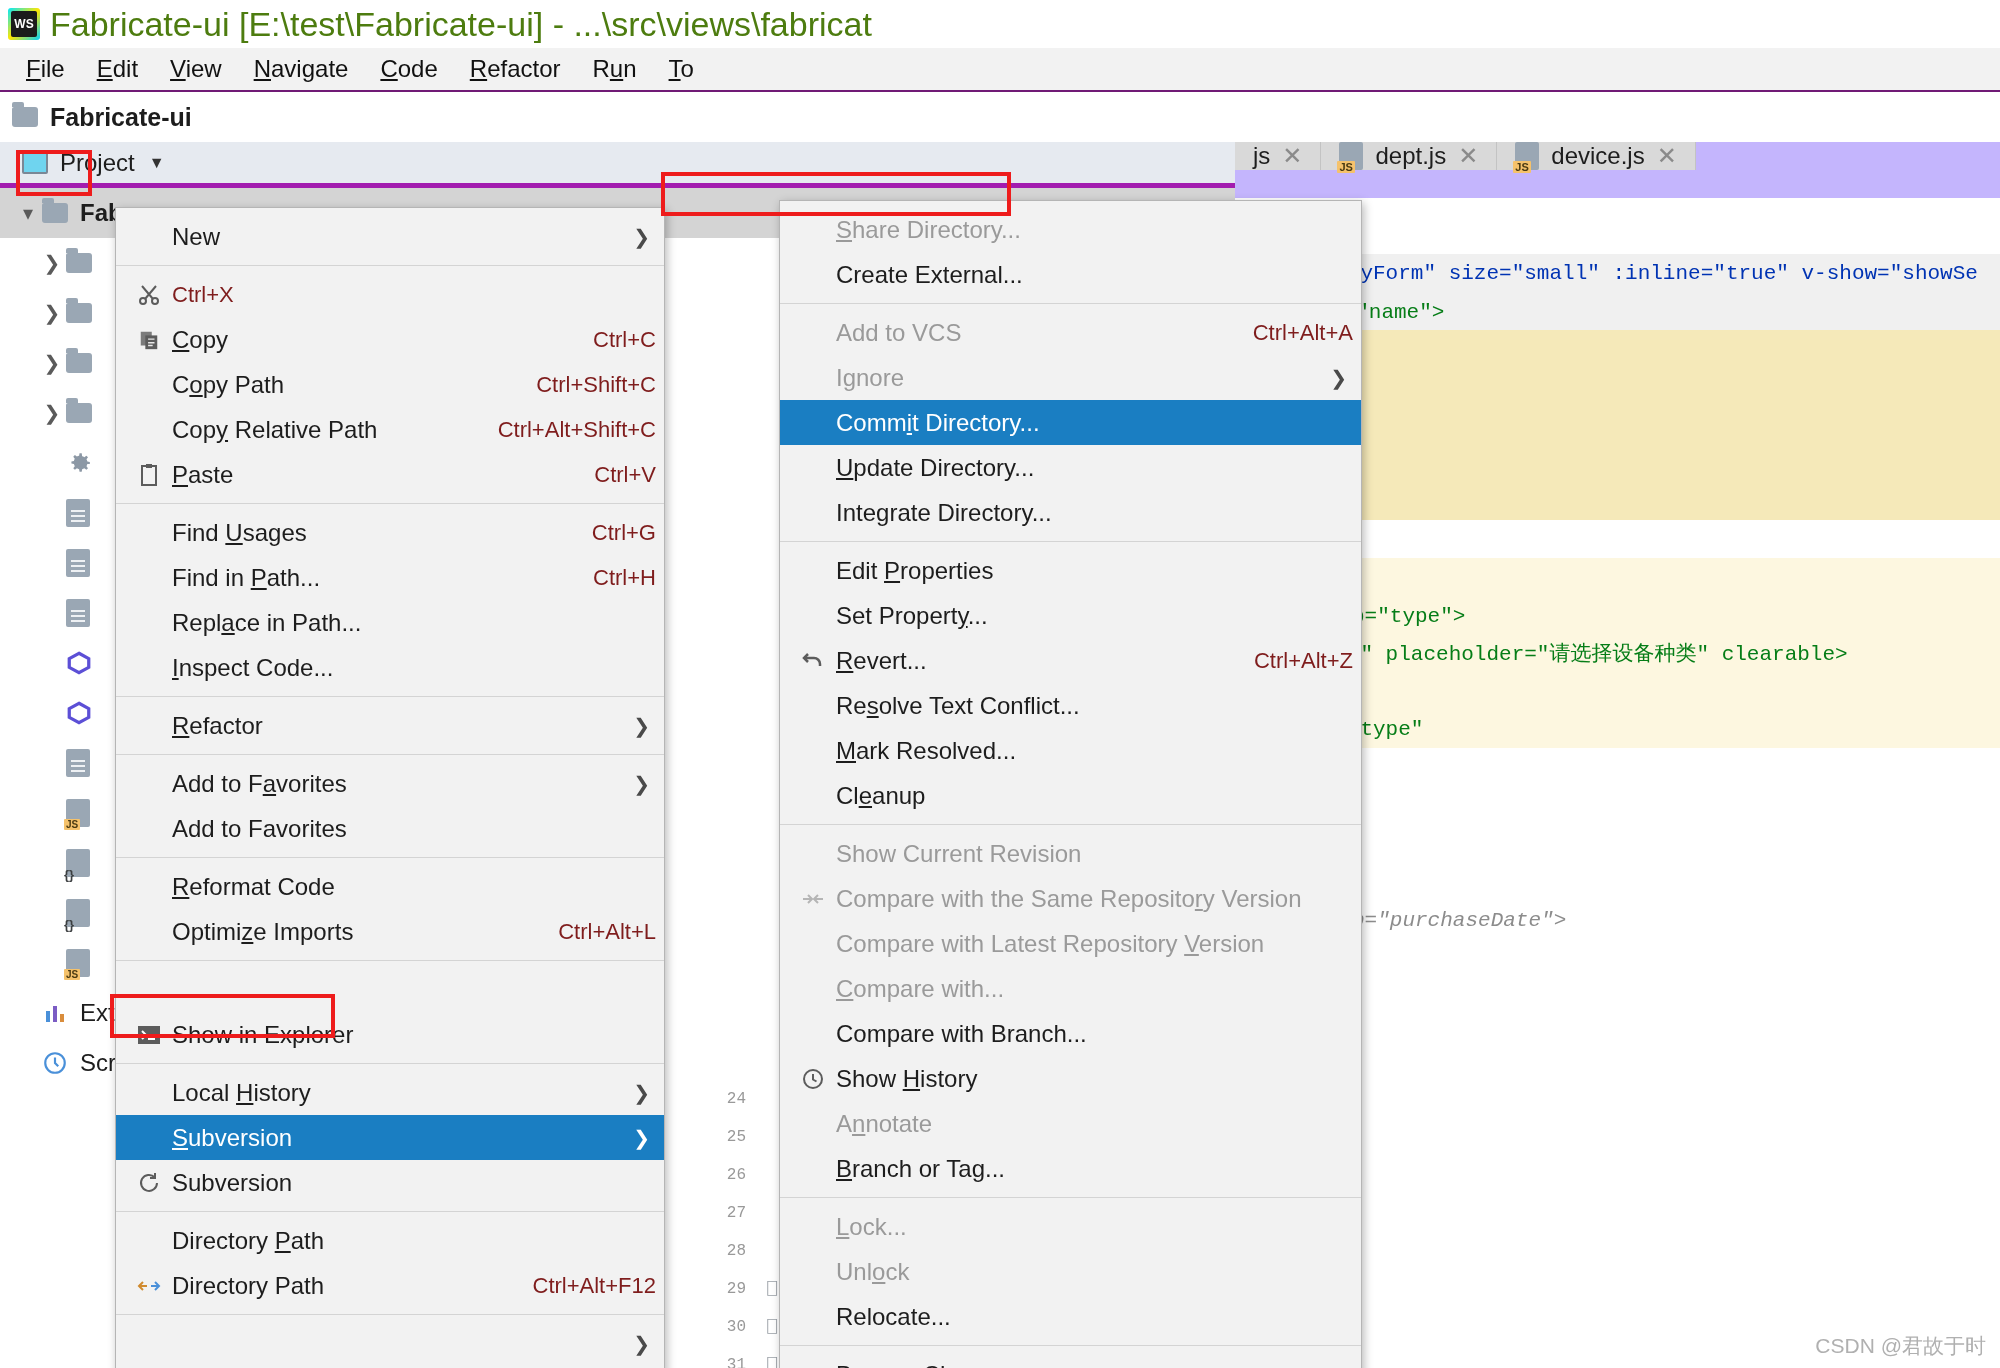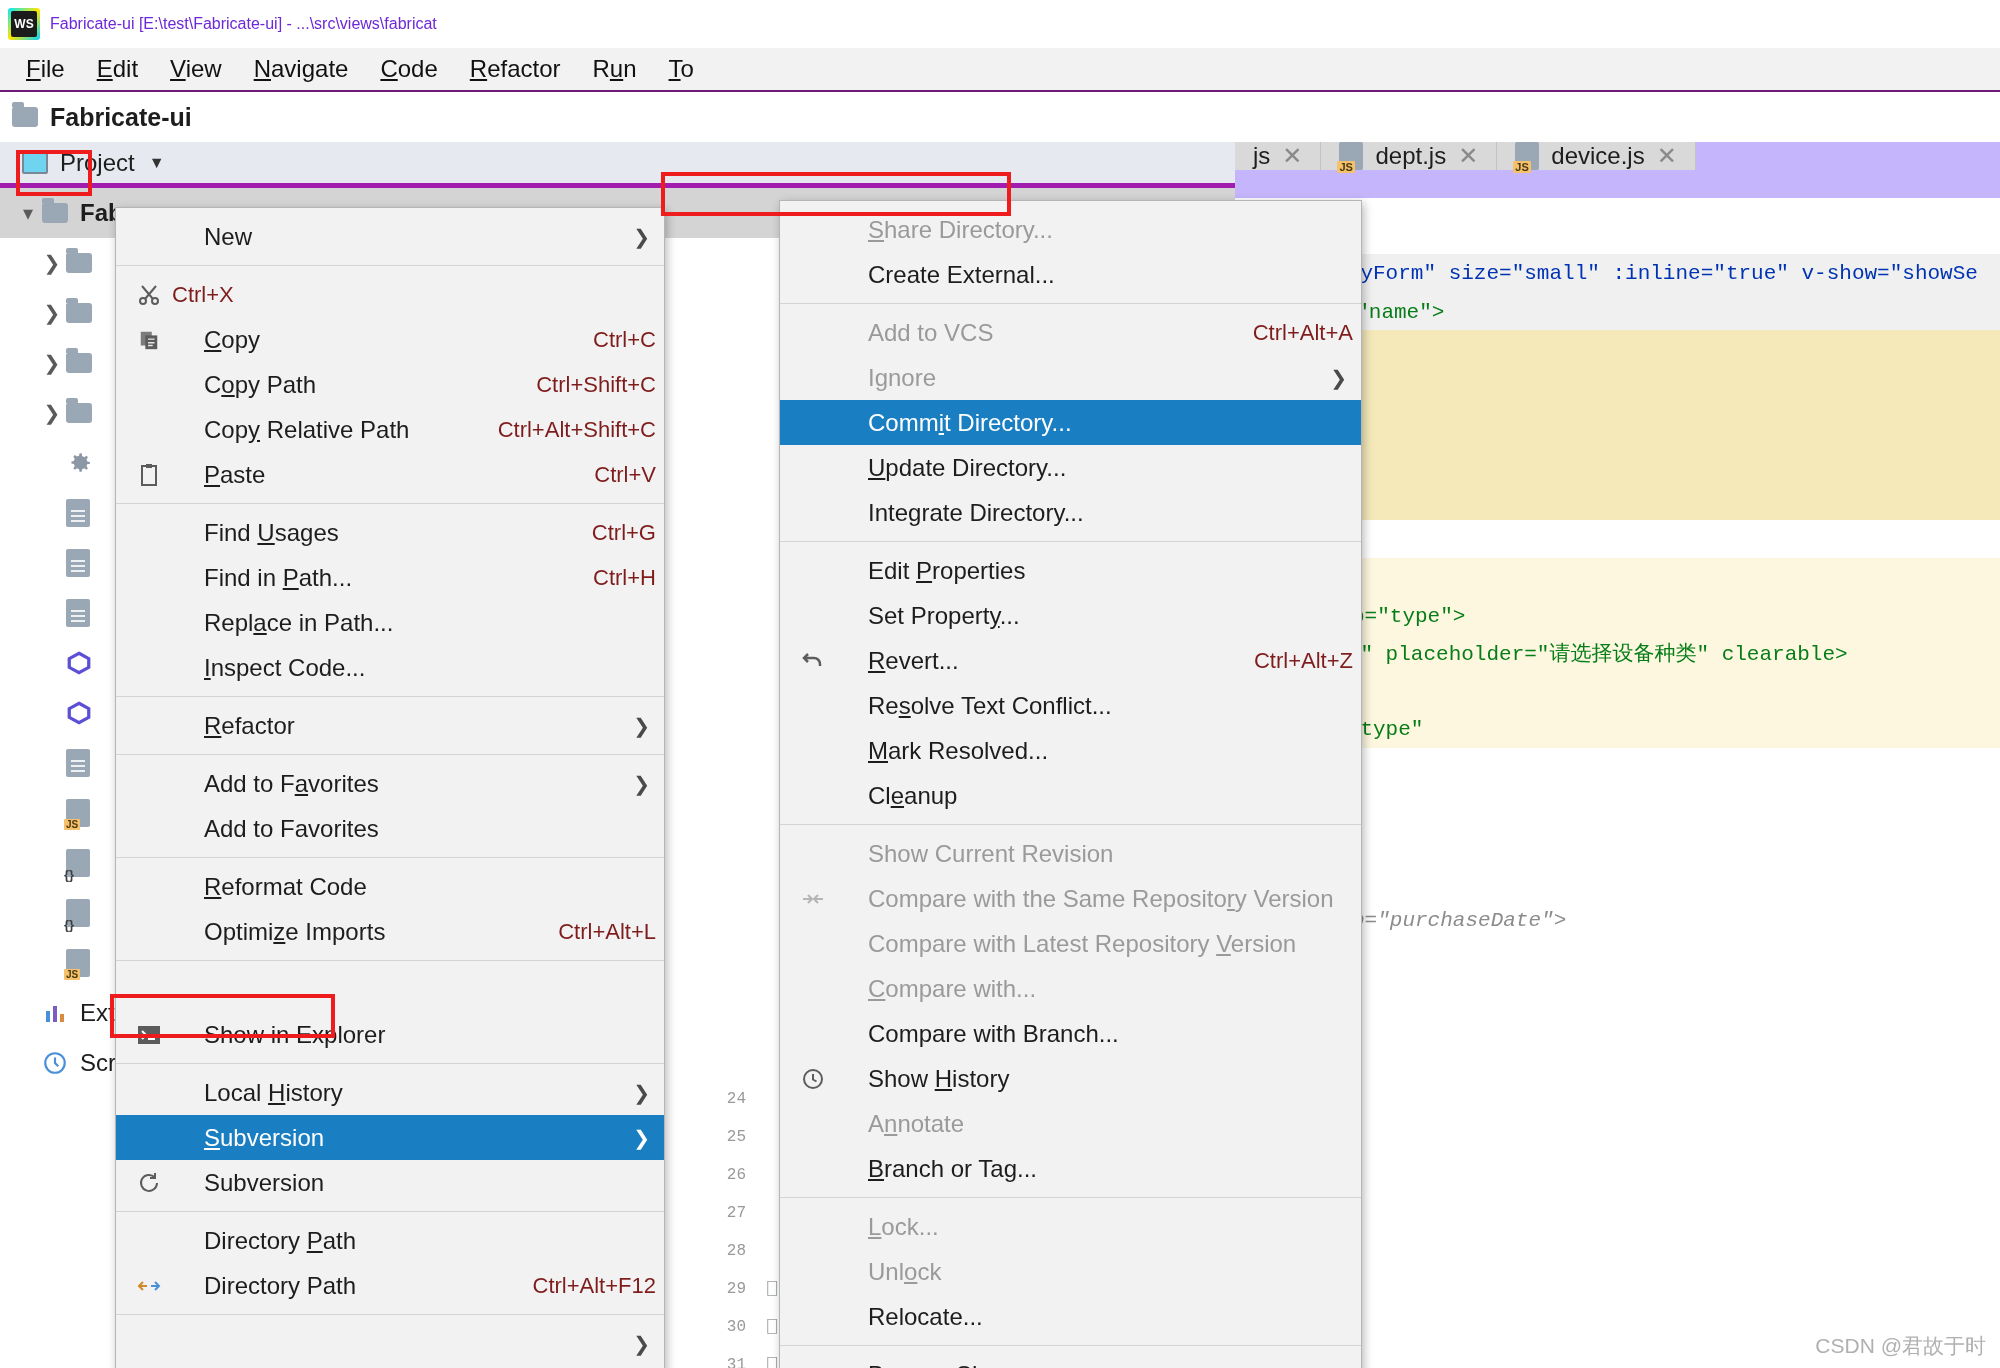--- a/index.html
+++ b/index.html
@@ -22,21 +22,21 @@
   #ws-logo{
     width:32px; height:32px; flex:0 0 32px; margin-right:10px;
     background:linear-gradient(135deg,#00e8ff 0%,#ffe600 50%,#00d1ff 100%);
     border-radius:3px; position:relative;
   }
   #ws-logo:after{
     content:"WS"; position:absolute; left:3px; top:3px; right:3px; bottom:3px;
     background:#1b1b1b; color:#fff; font-size:12px; font-weight:bold;
     display:flex; align-items:center; justify-content:center; border-radius:2px;
   }
-  #title-text{ font-size:16px; color:#6d28d9; white-space:nowrap; }
+  #title-text{ font-size:34px; color:#4d7c0f; white-space:nowrap; }
 
   
   #menubar{
     position:absolute; left:0; top:48px; width:2000px; height:44px;
     background:#f2f2f2; display:flex; align-items:center; padding-left:10px;
     border-bottom:2px solid #701a75;
   }
   .menubar-item{
     padding:2px 16px; font-size:24px; color:#111; white-space:nowrap; cursor:default;
   }
@@ -156,21 +156,21 @@
   #ctxmenu{
     position:absolute; left:115px; top:207px; width:550px;
     background:#f2f2f2; border:1px solid #b5b5b5; box-shadow:2px 3px 9px rgba(0,0,0,.28);
     padding:6px 0;
   }
   .mi{
     height:45px; display:flex; align-items:center; position:relative;
     font-size:24px; color:#1d1d1d; padding-left:10px; white-space:nowrap;
   }
   .mi .ic{ width:46px; flex:0 0 46px; display:flex; align-items:center; justify-content:center; color:#5c5c5c;}
-  .mi .lb{ flex:1;margin-left:32px; }
+  .mi .lb{ flex:1; }
   .mi .sc{ color:#7f1d1d; font-size:22px; padding-right:8px; }
   .mi .sub{ color:#4a4a4a; font-size:20px; padding-right:14px; }
   .mi.sel{ background:#1a7ec2; color:#ffffff; }
   .mi.sel .sub{ color:#fff; }
   .mi.dis{ color:#9a9a9a; }
   .mi.dis .ic{ color:#b5b5b5; }
   .msep{ height:1px; background:#d4d4d4; margin:6px 0; }
 
   
   #submenu{

